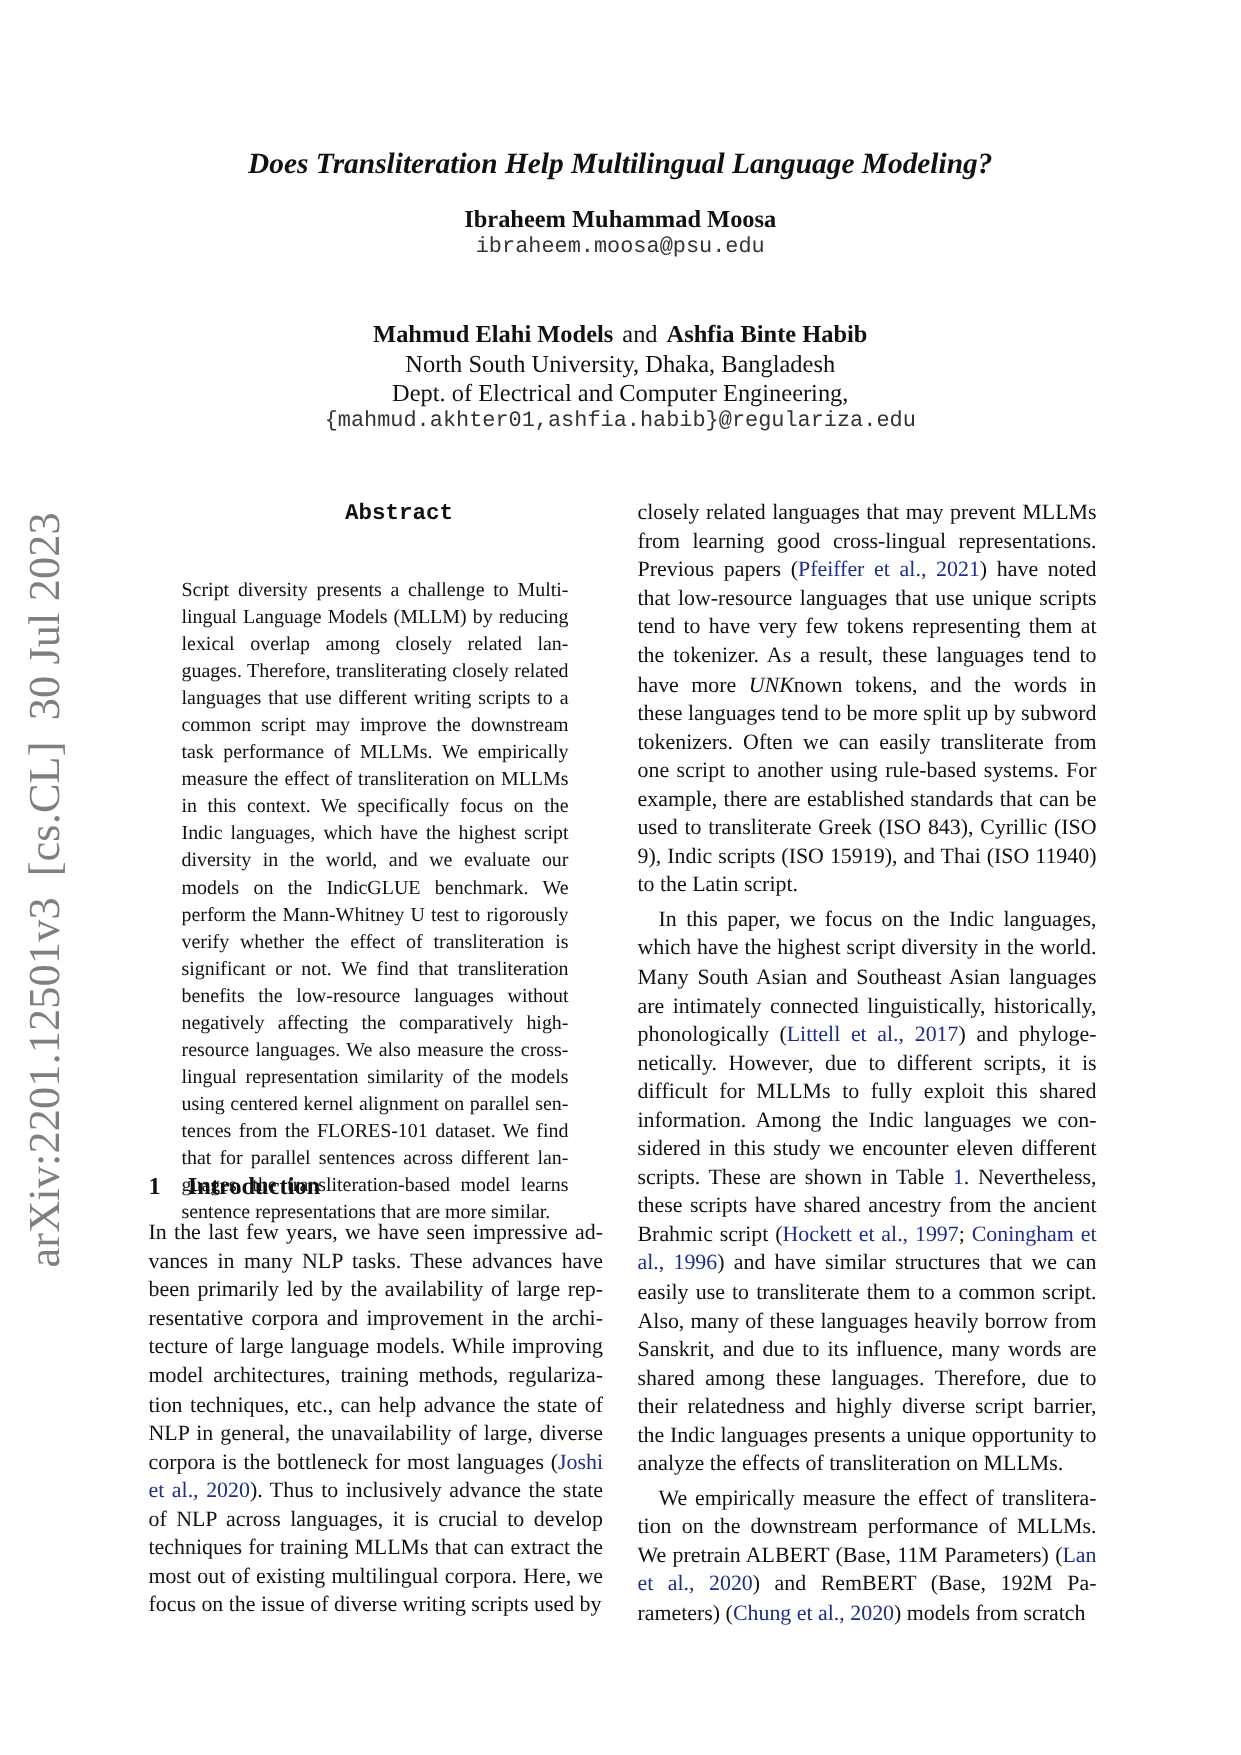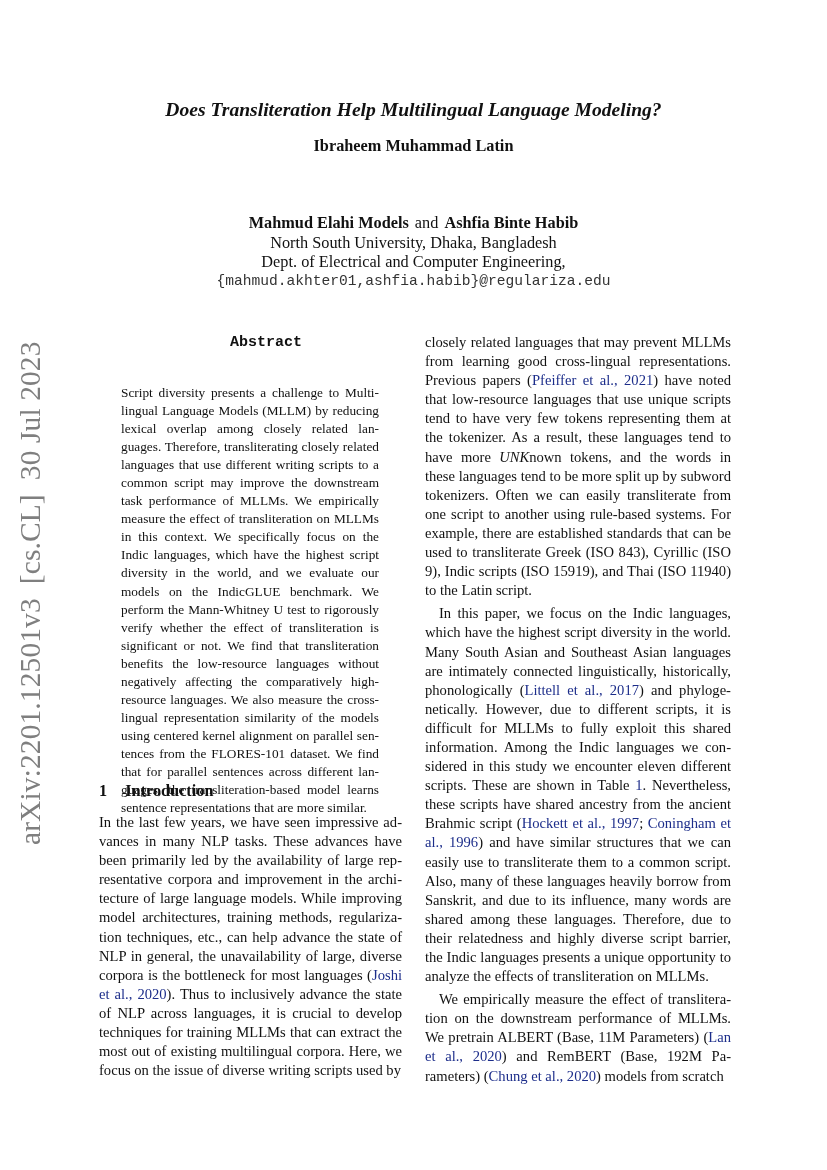--- a/index.html
+++ b/index.html
@@ -33,21 +33,22 @@
 </head>
 <body>
 
 <div class="arxiv-stamp">
   <span>arXiv:2201.12501v3</span><span>[cs.CL]</span><span>30 Jul 2023</span>
 </div>
 
 <div class="title">Does Transliteration Help Multilingual Language Modeling?</div>
 
 <div class="author-block" style="top:136px;">
-  <div class="name">Ibraheem Muhammad Latin</div>
+  <div class="name">Ibraheem Muhammad Moosa</div>
+  <div class="mono">ibraheem.moosa@psu.edu</div>
 </div>
 
 <div class="author-block" style="top:213px;">
   <div>
     <span class="name">Mahmud Elahi Models</span><span class="and">and</span><span class="name">Ashfia Binte Habib</span>
   </div>
   <div>North South University, Dhaka, Bangladesh</div>
   <div>Dept. of Electrical and Computer Engineering,</div>
   <div class="mono">{mahmud.akhter01,ashfia.habib}@regulariza.edu</div>
 </div>

